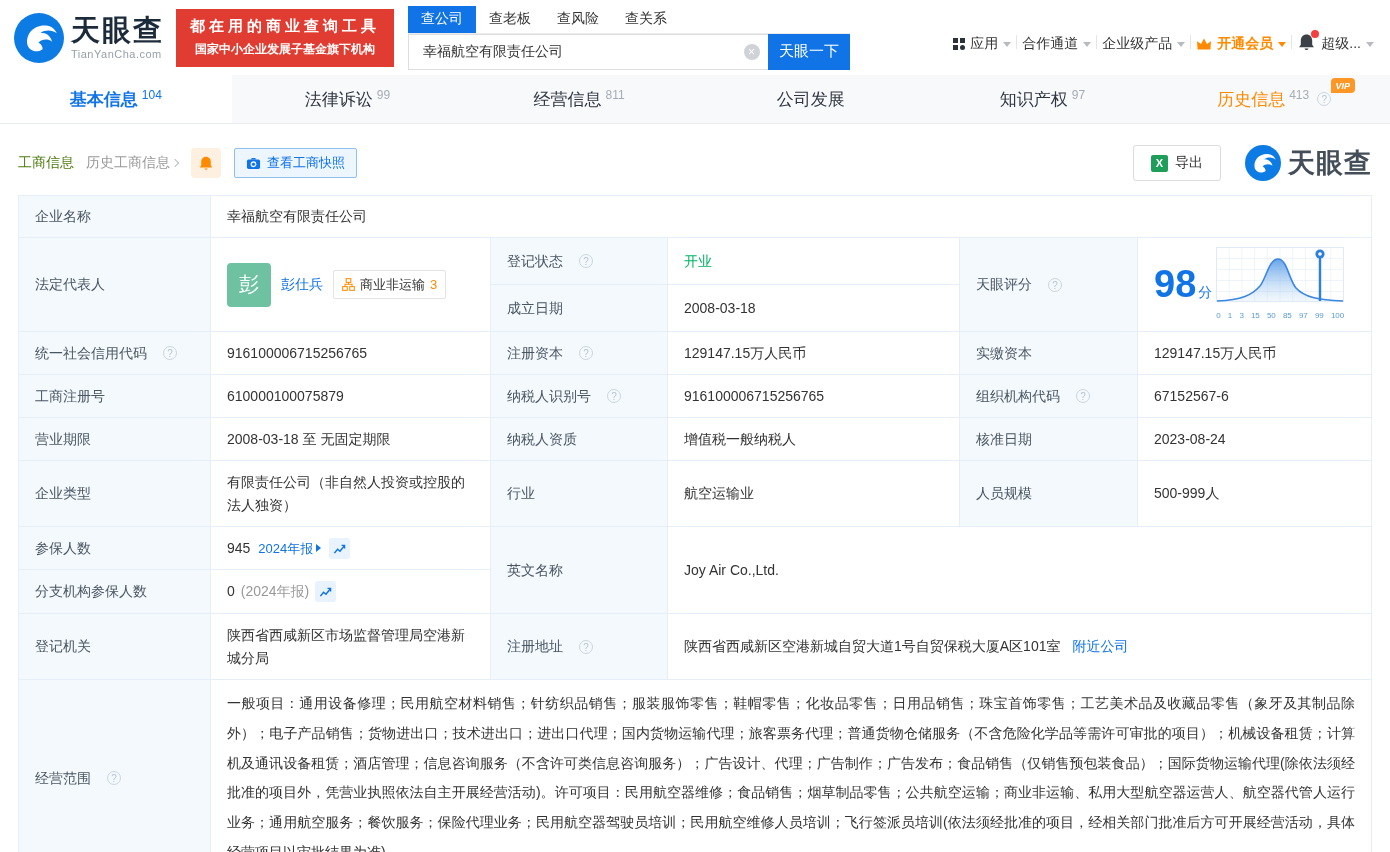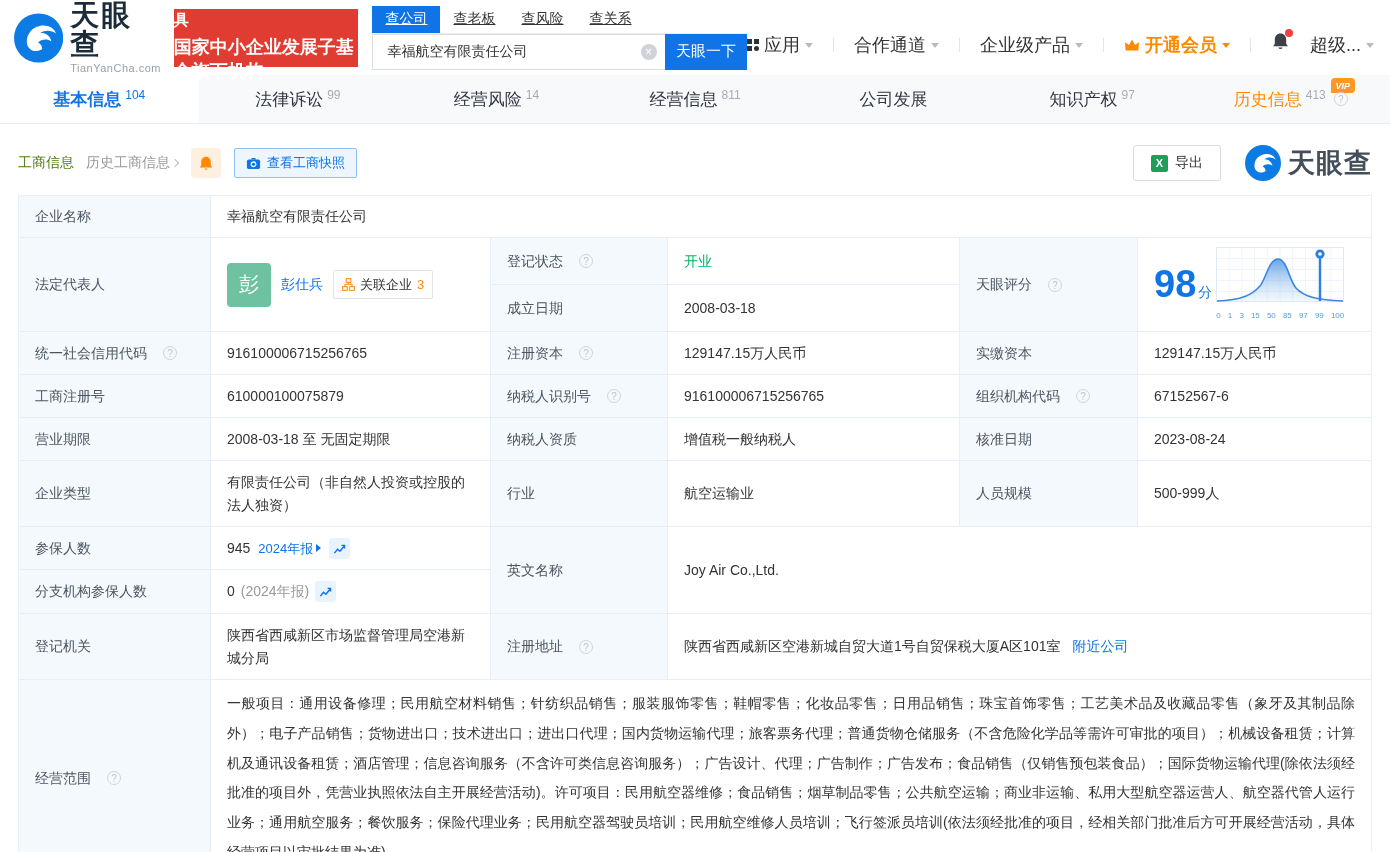--- a/index.html
+++ b/index.html
@@ -8,32 +8,32 @@
 
   
   .header { height:75px; display:flex; align-items:center; padding:0 16px 0 14px; }
   .logo { display:flex; align-items:center; gap:7px; }
   .logo-swirl { width:50px; height:50px; }
   .logo-txt { display:flex; flex-direction:column; line-height:1; }
   .logo-cn { font-size:29px; font-weight:bold; color:#1c2b3a; letter-spacing:2px; }
   .logo-domain { font-size:11px; color:#97a0a9; margin-top:4px; letter-spacing:.5px; }
   .promo { width:218px; height:58px; margin-left:12px; background:#e03c31; color:#fff; display:flex; flex-direction:column; align-items:center; justify-content:center; font-weight:bold; }
   .promo-l1 { font-size:15px; letter-spacing:4px; }
-  .promo-l2 { font-size:18px; margin-top:5px;font-family:Liberation Mono, monospace; }
+  .promo-l2 { font-size:12px; margin-top:5px;font-family:Liberation Mono, monospace; }
   .search-block { margin-left:14px; width:442px; }
   .search-tabs { display:flex; border-bottom:1px solid #ececec; }
-  .search-tab { padding:4px 13px 5px; font-size:14px; color:#333; cursor:pointer;text-decoration:underline; }
+  .search-tab { padding:4px 13px 5px; font-size:14px; color:#333; cursor:pointer; }
   .search-tab.active { background:#1073e6; color:#fff; }
   .search-bar { display:flex; height:36px; }
   .search-input-wrap { flex:1; border:1px solid #dedede; border-right:none; display:flex; align-items:center; padding:0 8px 0 12px; }
   .search-input { border:none; outline:none; flex:1; font-size:14px; color:#333; font-family:inherit; }
   .clear-icon { width:16px; height:16px; border-radius:50%; background:#cfd3d8; position:relative; cursor:pointer; flex:none; }
   .clear-icon::after { content:"×"; color:#fff; font-size:12px; position:absolute; left:4px; top:0px; line-height:16px; }
   .search-btn { width:82px; background:#1073e6; color:#fff; font-size:15px; border:none; cursor:pointer; font-family:inherit; }
-  .top-nav { margin-left:auto; display:flex; align-items:center; gap:20px; font-size:18px; margin-top:14px; white-space:nowrap; }
+  .top-nav { margin-left:auto; display:flex; align-items:flex-start; gap:5px; font-size:14px; margin-top:14px; white-space:nowrap; }
   .nav-item { display:flex; align-items:center; gap:5px; cursor:pointer; color:#333; }
   .nav-item.orange { color:#ff8a00; font-weight:bold; }
   .caret { width:0; height:0; border-left:4px solid transparent; border-right:4px solid transparent; border-top:5px solid #b8bcc2; margin-top:2px; }
   .nav-item.orange .caret { border-top-color:#ff8a00; }
   .vdiv { width:1px; height:14px; background:#e3e5e8; }
   .grid-icon { display:grid; grid-template-columns:5px 5px; grid-gap:2px; }
   .grid-icon i { width:5px; height:5px; background:#2c3138; display:block; }
   .grid-icon i.dot { border-radius:50%; }
   .bell-wrap { position:relative; cursor:pointer; margin-top:-2px; }
   .bell-dot { position:absolute; top:-3px; right:-3px; width:8px; height:8px; border-radius:50%; background:#f53f3f; }
@@ -163,24 +163,20 @@
 </div>
 
 <div class="tabbar">
   <div class="tab active">
     <span>基本信息</span>
       <span class="count">104</span>
   </div>
   <div class="tab">
     <span>法律诉讼</span>
       <span class="count">99</span>
-  </div>
-  <div class="tab">
-    <span>经营风险</span>
-      <span class="count">14</span>
   </div>
   <div class="tab">
     <span>经营信息</span>
       <span class="count">811</span>
   </div>
   <div class="tab">
     <span>公司发展</span>
   </div>
   <div class="tab">
     <span>知识产权</span>
@@ -248,21 +244,21 @@
       <div class="flexv">
         <span class="avatar">彭</span>
         <a class="blue-link">彭仕兵</a>
         <span class="rel-badge">
           <svg width="13" height="13" viewBox="0 0 14 14">
                 <rect x="4.5" y="0.7" width="5" height="4" fill="none" stroke="#ff8a00" stroke-width="1.1"></rect>
                 <rect x="0.7" y="9.3" width="5" height="4" fill="none" stroke="#ff8a00" stroke-width="1.1"></rect>
                 <rect x="8.3" y="9.3" width="5" height="4" fill="none" stroke="#ff8a00" stroke-width="1.1"></rect>
                 <path d="M7 4.7v2.1M3.2 9.3V6.8h7.6v2.5" fill="none" stroke="#ff8a00" stroke-width="1.1"></path>
               </svg>
-          <span>关联企业</span>
+          <span>商业非运输</span>
               <span class="n">3</span>
         </span>
       </div>
     </td>
     <td class="lbl">
           <div class="lbl-inner">
             <span>登记状态</span>
             <span class="q"></span>
           </div>
         </td>

